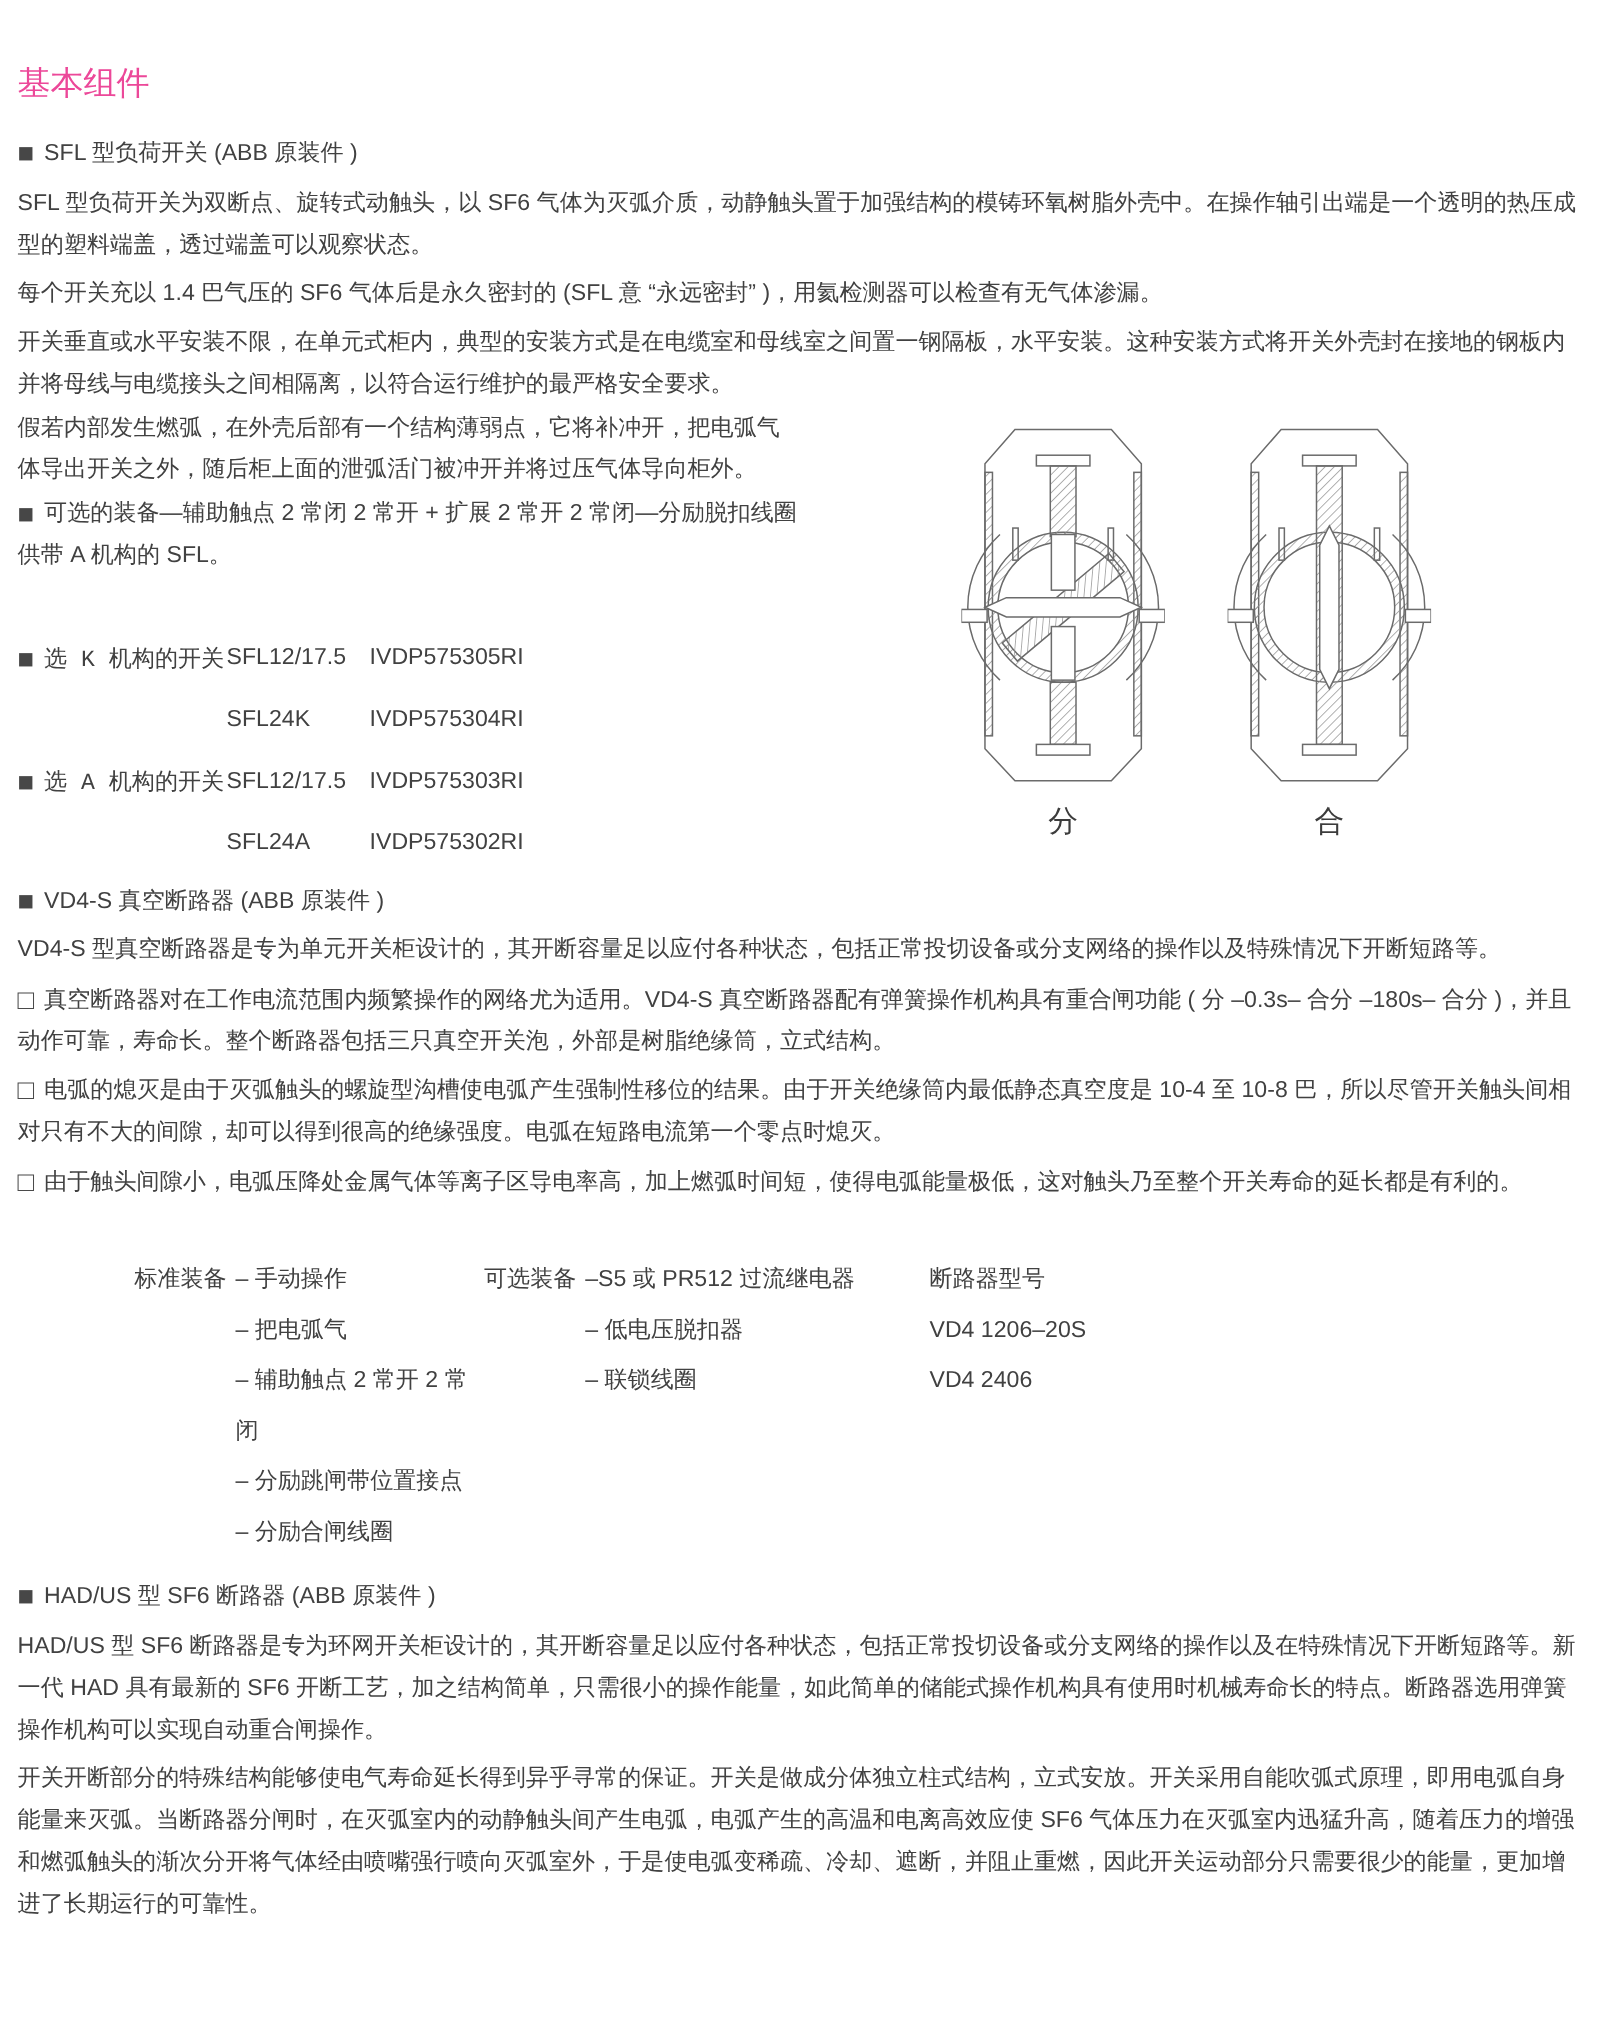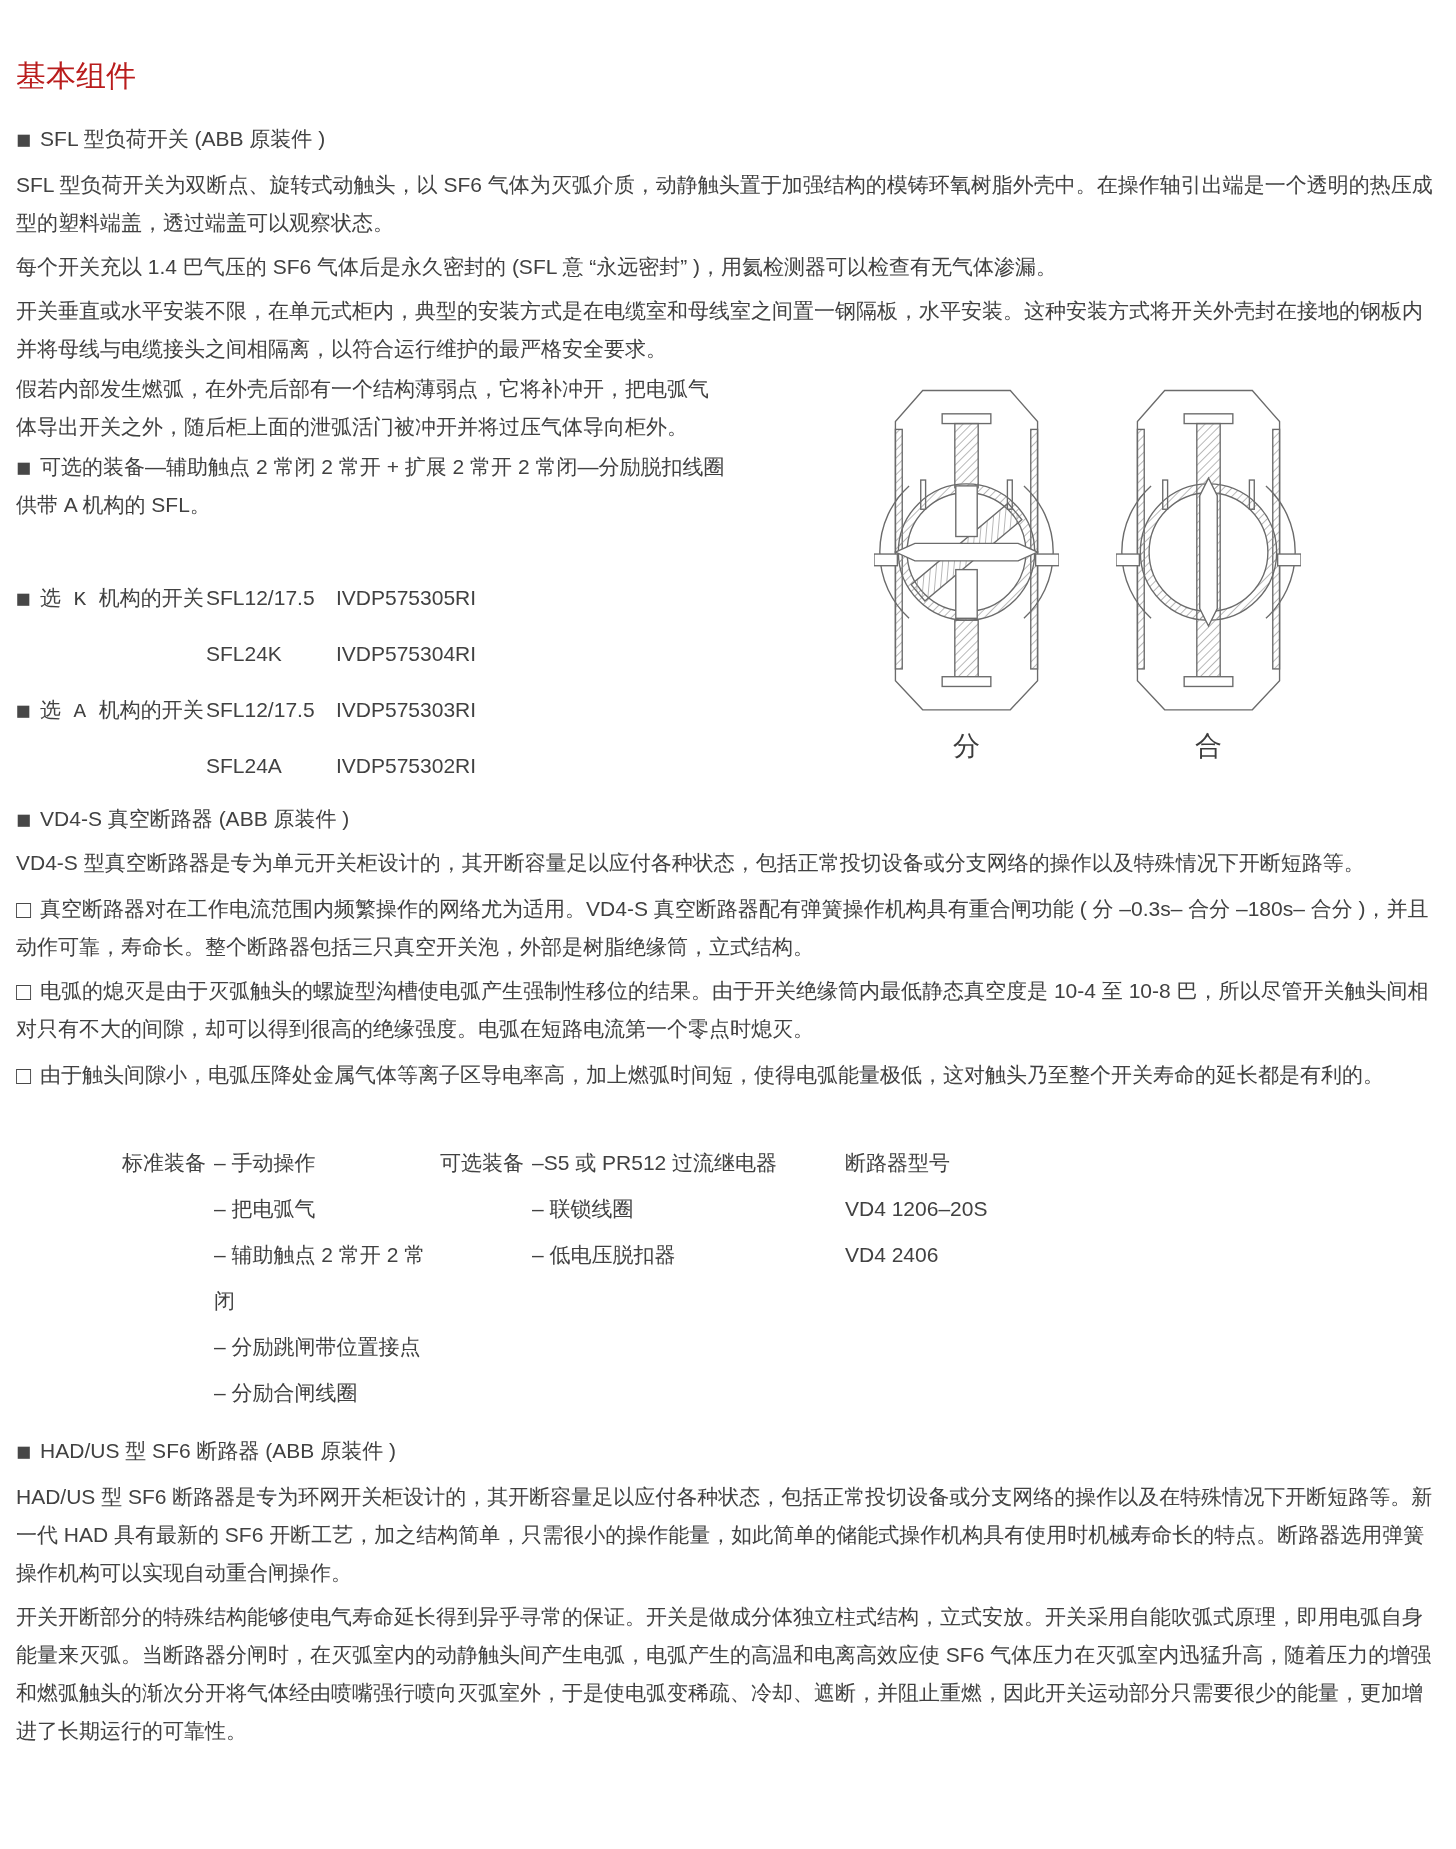--- a/index.html
+++ b/index.html
@@ -10,21 +10,21 @@
     color:#414141;
     font-family:"Liberation Sans","DejaVu Sans",sans-serif;
     font-size:21px;
     overflow:hidden;
   }
   .content{position:absolute;inset:0;padding:0 16px;box-sizing:border-box;}
   .title{
     margin:58px 0 0 0;
     font-size:30px;
     font-weight:400;
-    color:#b91c1c;
+    color:#ec4899;
     line-height:36px;
   }
   .sec-heading{line-height:38px;}
   p,.line{margin:0;line-height:38px;}
   .nowrap{white-space:nowrap;}
   .marker{
     font-size:25px;
     color:#474747;
     margin-right:9px;
     vertical-align:-2px;
@@ -198,22 +198,22 @@
         </div>
         <div class="eq-indent">– 把电弧气</div>
         <div class="eq-indent">– 辅助触点 2 常开 2 常闭</div>
         <div class="eq-indent">– 分励跳闸带位置接点</div>
         <div class="eq-indent">– 分励合闸线圈</div>
       </div>
       <div class="eq-col-2">
         <div class="eq-line-first">
           <span class="eq-label">可选装备</span><span>–S5 或 PR512 过流继电器</span>
         </div>
+        <div class="eq-indent">– 低电压脱扣器</div>
         <div class="eq-indent">– 联锁线圈</div>
-        <div class="eq-indent">– 低电压脱扣器</div>
       </div>
       <div class="eq-col-3">
         <div>断路器型号</div>
         <div>VD4 1206–20S</div>
         <div>VD4 2406</div>
       </div>
     </div>
 
     <div class="sec-heading mt16">
       <span class="marker">■</span><span>HAD/US 型 SF6 断路器 (ABB 原装件 )</span>

